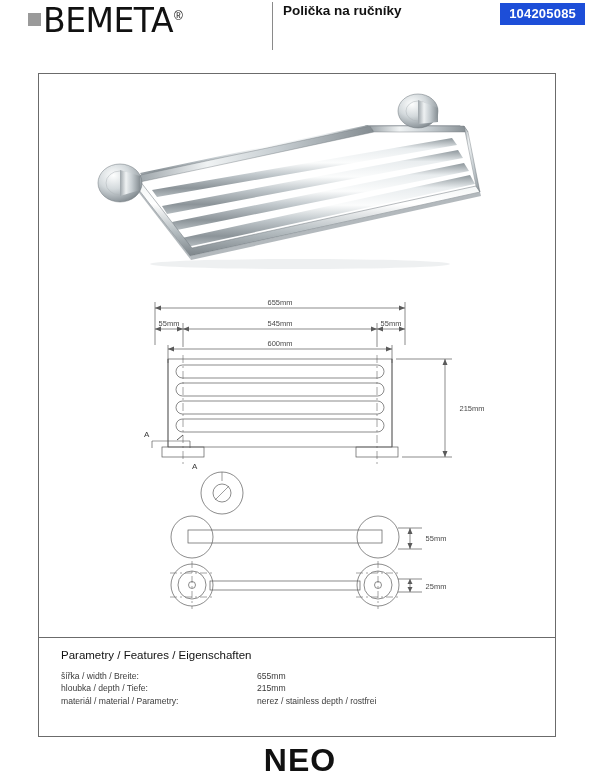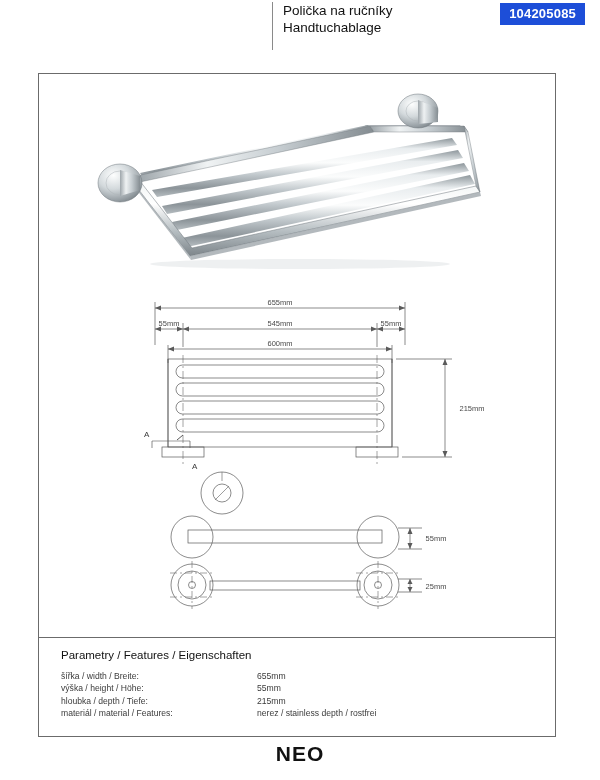--- a/index.html
+++ b/index.html
@@ -57,23 +57,24 @@
     width: 1px; height: 48px;
     background: #8a8a8a;
   }
   .titles {
     position: absolute;
     left: 283px; top: 2px;
     line-height: 17px;
   }
   .titles div {
     font-size: 13.5px;
-    font-weight: normal;
+    font-weight: bold;
     color: #111111;
     white-space: nowrap;
+    text-align: right;
   }
   .code-badge {
     position: absolute;
     right: 15px; top: 3px;
     background: #1d4ed8;
     color: #ffffff;
     font-size: 13px;
     font-weight: bold;
     padding: 3px 9px 4px 9px;
     letter-spacing: 0.2px;
@@ -133,37 +134,40 @@
   .col-label { width: 160px; }
   .col-colon { width: 36px; text-align: left; }
   .col-value { width: 240px; }
 
   
   .footer-neo {
     position: absolute;
     left: 0; top: 742px;
     width: 600px;
     text-align: center;
-    font-size: 21px;
+    font-size: 32px;
     font-weight: bold;
     color: #111111;
     letter-spacing: 1px;
   }
 </style>
 </head>
 <body>
 
 <div class="header">
 
+  <div class="logo-wrap">
+    <div class="logo-square"></div>
+    <div class="logo-text"><span>BEMETA</span><span class="logo-reg">®</span></div>
+  </div>
 
   <div class="header-divider"></div>
 
   <div class="titles">
     <div>Polička na ručníky</div>
-    <div>Handtuchablage</div>
   </div>
 
   <div class="code-badge">104205085</div>
 </div>
 
 <div class="frame"></div>
 
 <div class="photo">
 <svg width="514" height="200" viewBox="0 0 514 200">
   <defs>
@@ -346,31 +350,26 @@
 <div class="params">
   <div class="params-title">Parametry / Features / Eigenschaften</div>
   <table class="params-table">
     <tbody>
       <tr>
         <td class="col-label">šířka / width / Breite:</td>
         <td class="col-colon"></td>
         <td class="col-value">655mm</td>
       </tr>
       <tr>
-        <td class="col-label">výška / height / Höhe:</td>
-        <td class="col-colon"></td>
-        <td class="col-value">55mm</td>
-      </tr>
-      <tr>
         <td class="col-label">hloubka / depth / Tiefe:</td>
         <td class="col-colon"></td>
         <td class="col-value">215mm</td>
       </tr>
       <tr>
-        <td class="col-label">materiál / material / Features:</td>
+        <td class="col-label">materiál / material / Parametry:</td>
         <td class="col-colon"></td>
         <td class="col-value">nerez / stainless depth  / rostfrei</td>
       </tr>
     </tbody>
   </table>
 </div>
 
 <div class="footer-neo">NEO</div>
 
 </body></html>

